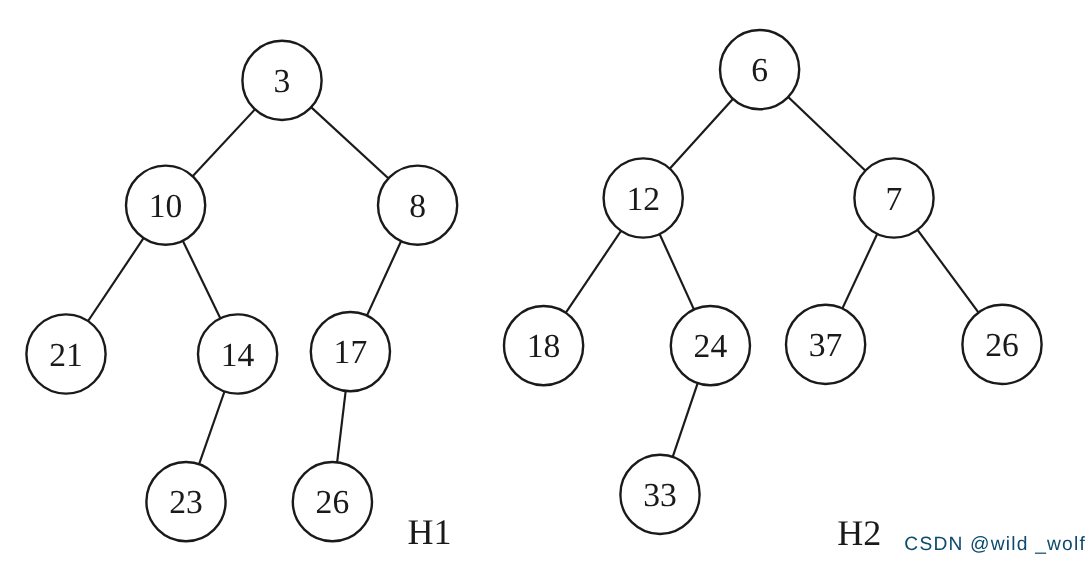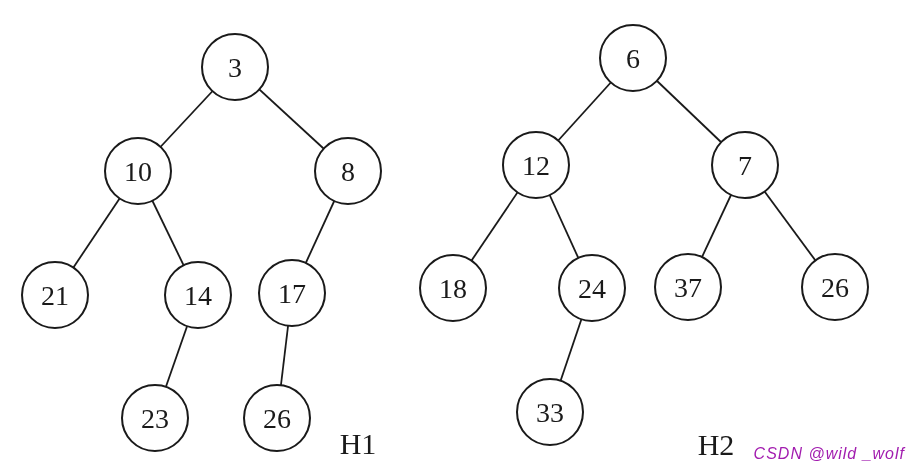--- a/index.html
+++ b/index.html
@@ -35,23 +35,22 @@
     font-size: 30px;
     fill: #1a1a1a;
   }
   .watermark {
     position: absolute;
     right: 5px;
     top: 445px;
     font-family: "Liberation Sans", sans-serif;
     font-size: 16px;
     letter-spacing: 1px;
-    color: #a21caf;
+    color: #0c4a6e;
     user-select: none;
-    font-style: italic;
   }
 </style>
 </head>
 <body>
 
 <div id="stage">
   <svg id="tree-svg" width="910" height="471" viewBox="0 0 910 471" xmlns="http://www.w3.org/2000/svg">
       <g>
         <line x1="235" y1="67" x2="138" y2="171" class="edge-line"></line>
         <line x1="235" y1="67" x2="348" y2="171" class="edge-line"></line>

